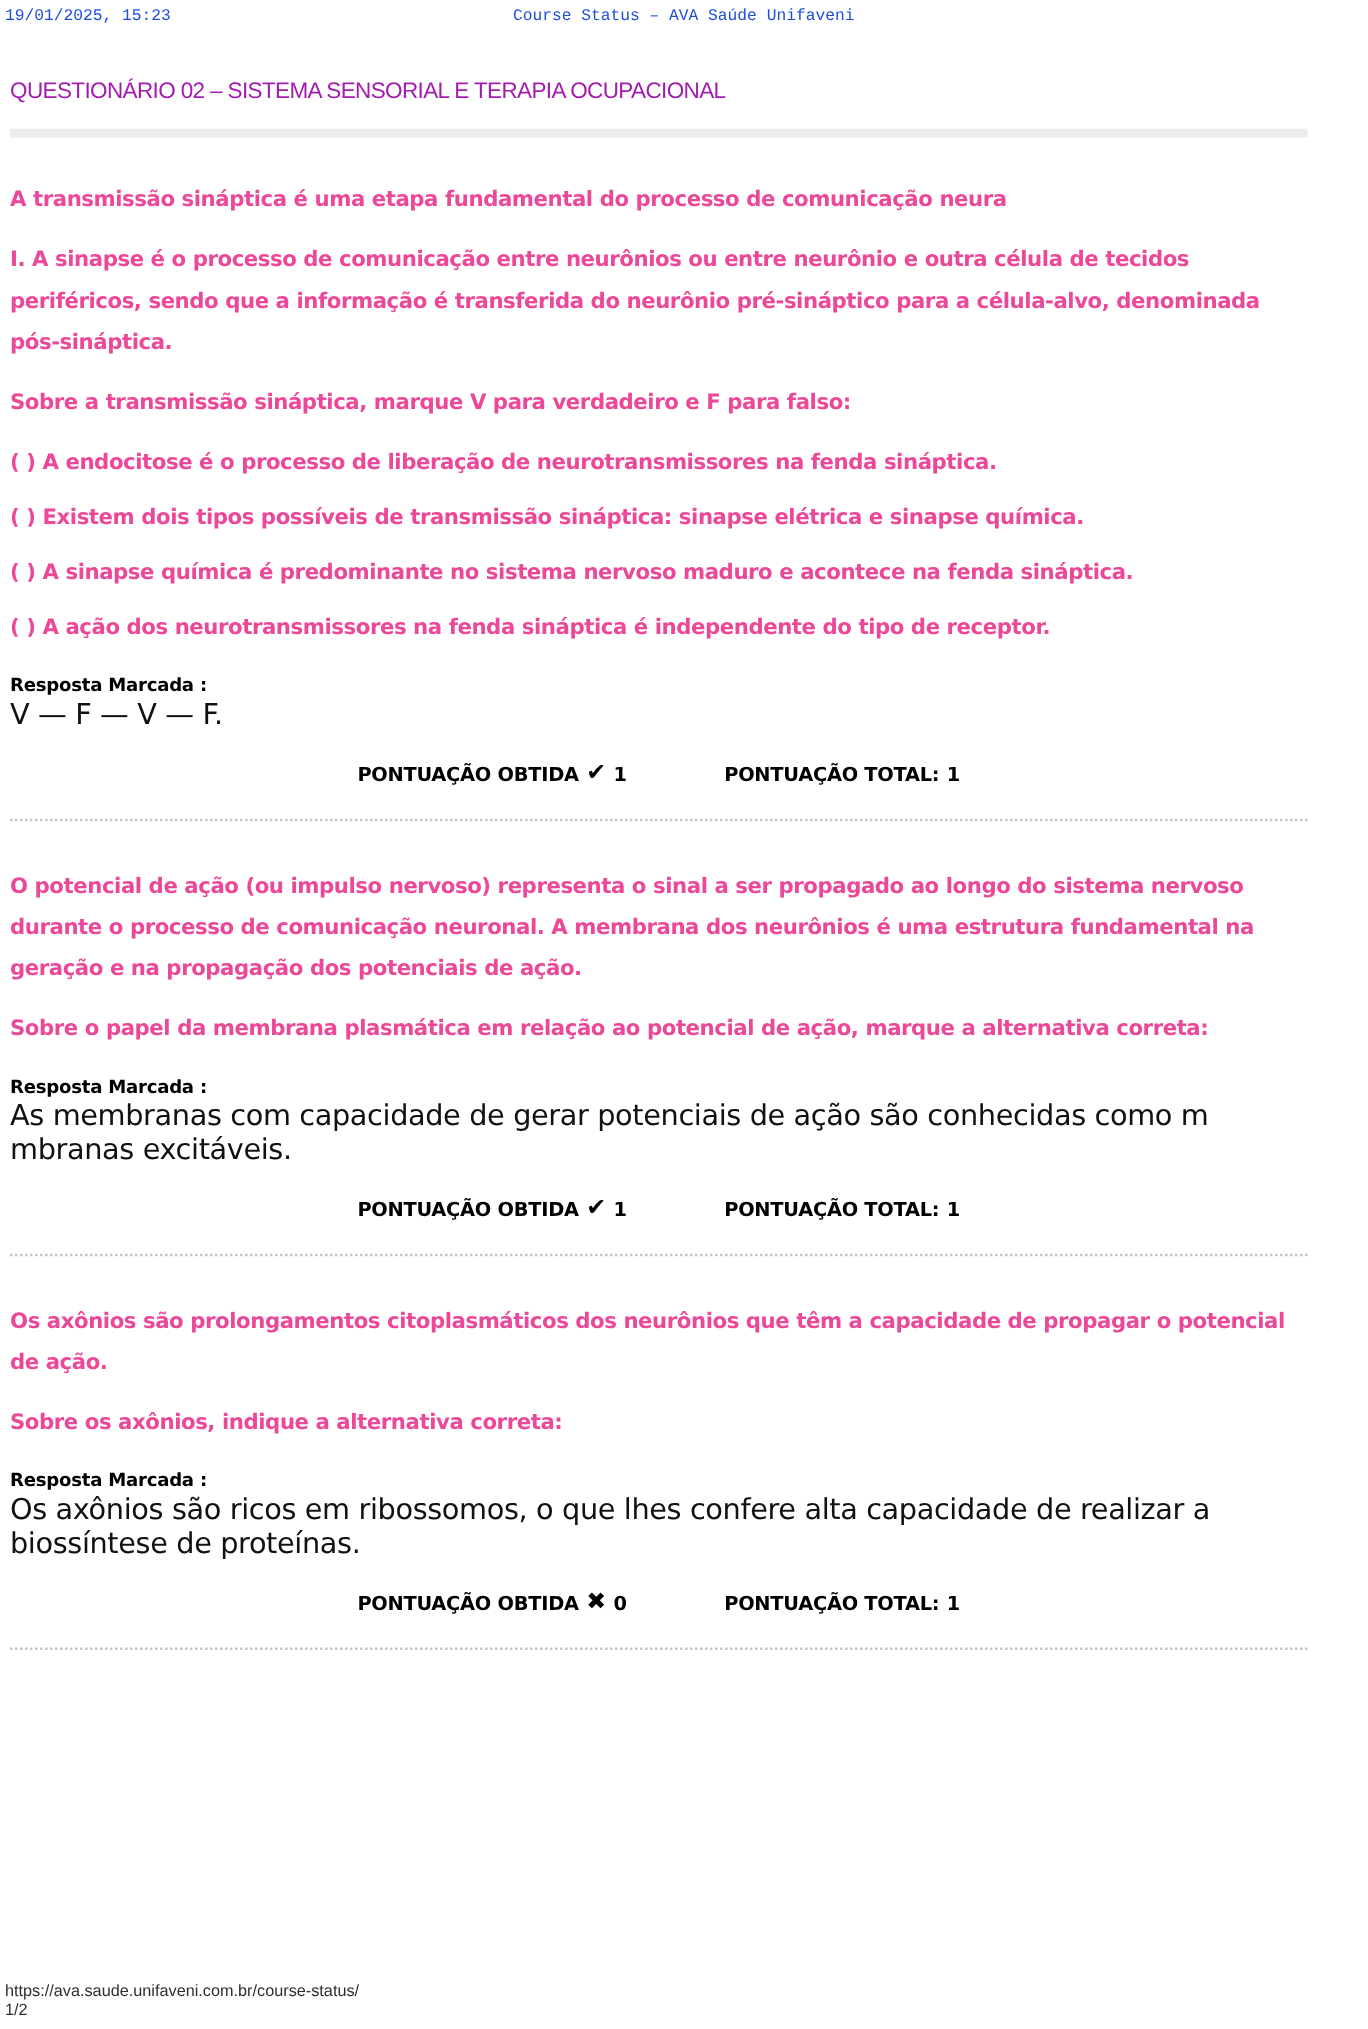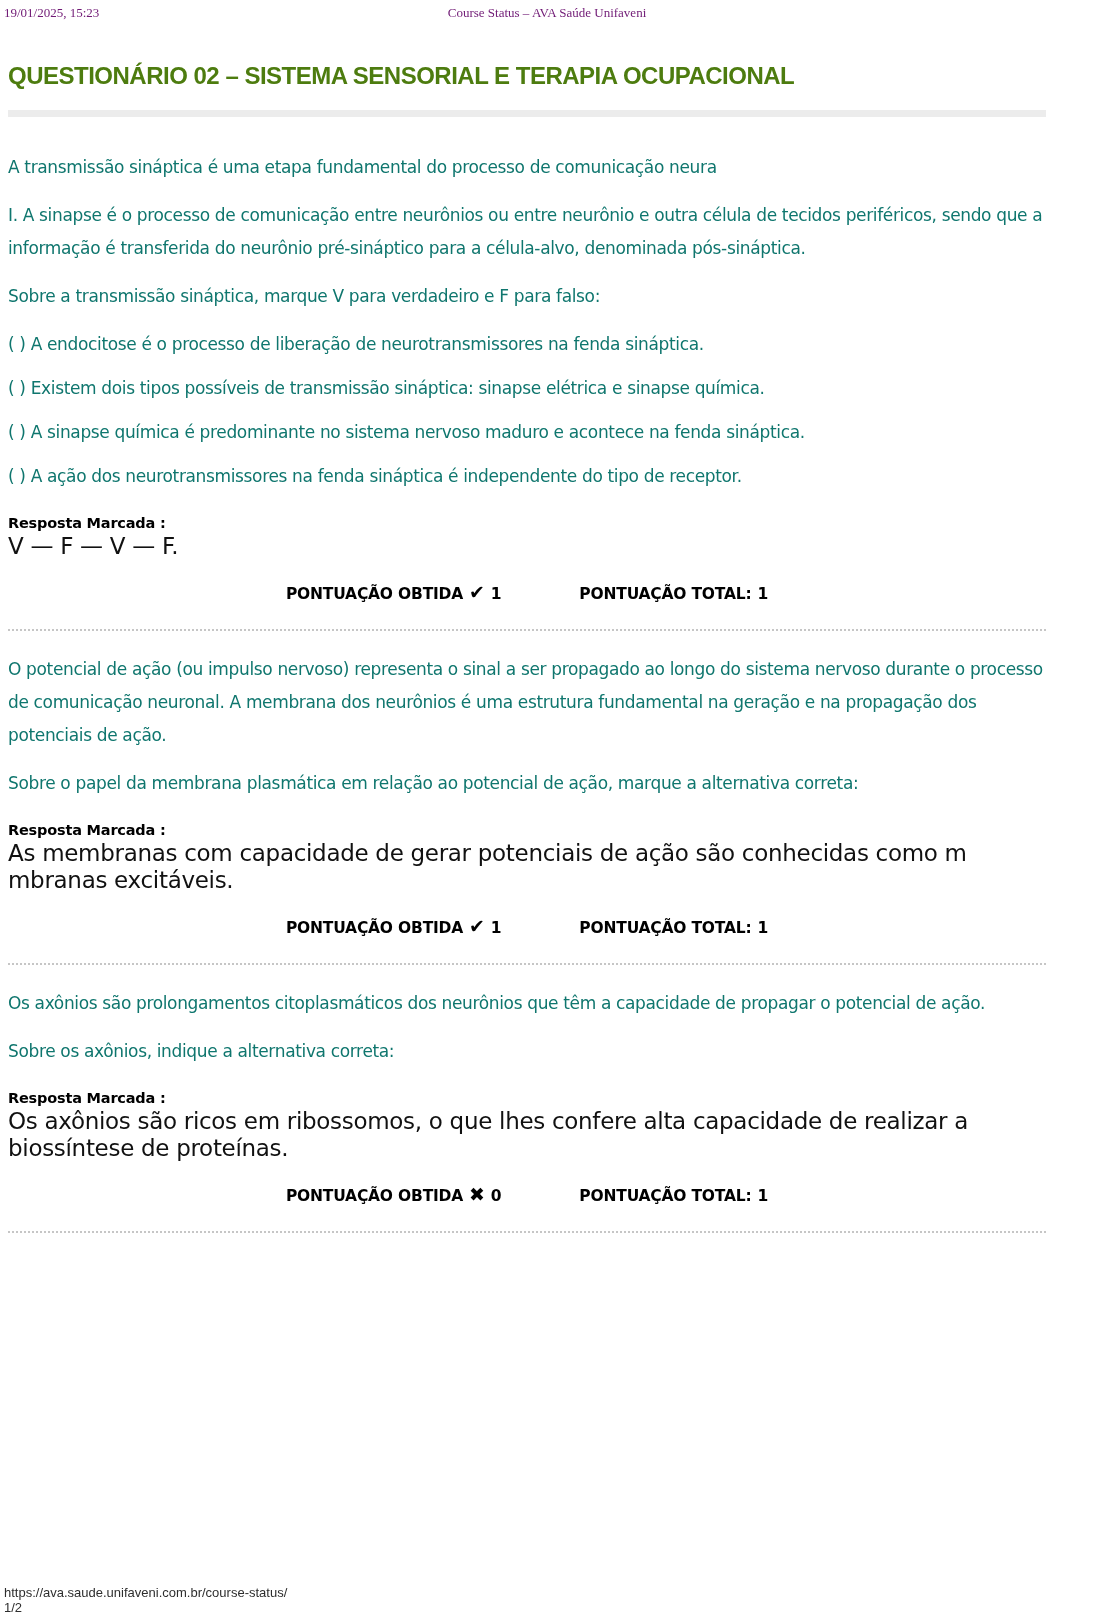--- a/index.html
+++ b/index.html
@@ -3,34 +3,34 @@
 <meta charset="utf-8">
 <style>
   html,body{margin:0;padding:0;}
   body{
     width:1094px;height:1623px;overflow:hidden;position:relative;
     background:#ffffff;color:#000;
     font-family:"DejaVu Sans",sans-serif;
   }
   
   .print-header{position:absolute;top:5px;left:0;right:0;height:18px;
-    font-family:Liberation Serif, serif;font-size:13px;color:#701a75;}
+    font-family:Liberation Mono, monospace;font-size:13px;color:#1d4ed8;}
   .ph-left{position:absolute;left:4px;top:0;}
   .ph-center{position:absolute;left:0;right:0;top:0;text-align:center;}
   .print-footer{position:absolute;bottom:8px;left:4px;right:10px;
     display:flex;justify-content:space-between;
     font-family:"Liberation Sans",sans-serif;font-size:13px;color:#2e2e2e;flex-direction:column;}
   
   main{padding:62px 48px 0 8px;}
-  h1{margin:0;font-family:"Liberation Sans",sans-serif;font-weight:bold;
-     font-size:24px;letter-spacing:-0.5px;color:#4d7c0f;}
+  h1{margin:0;font-family:"Liberation Sans",sans-serif;font-weight:normal;
+     font-size:18px;letter-spacing:-0.5px;color:#a21caf;}
   .title-rule{margin-top:20px;height:7px;background:#ececec;}
-  section{margin-top:22px;}
-  .qp{margin:0 0 15px 0;font-size:17px;font-weight:normal;line-height:33px;
-      letter-spacing:-0.35px;color:#0f766e;}
+  section{margin-top:36px;}
+  .qp{margin:0 0 15px 0;font-size:17px;font-weight:bold;line-height:33px;
+      letter-spacing:-0.35px;color:#ec4899;}
   .opt{margin:0 0 11px 0;}
   .rm{margin:22px 0 2px 0;font-size:14.5px;font-weight:bold;letter-spacing:-0.2px;}
   .ans{margin:0;font-size:23px;font-weight:normal;line-height:27px;
        letter-spacing:-0.3px;white-space:pre-wrap;color:#111;}
   .score-row{margin-top:24px;display:flex;justify-content:center;gap:78px;
       align-items:center;font-size:15.5px;font-weight:bold;letter-spacing:-0.2px;}
   .score-item{display:flex;align-items:center;gap:6px;}
   .mark{font-size:19px;line-height:1;position:relative;top:-1px;}
   .dotted-rule{margin-top:26px;border-top:2px dotted #c6c6c6;height:0;}
 </style>

